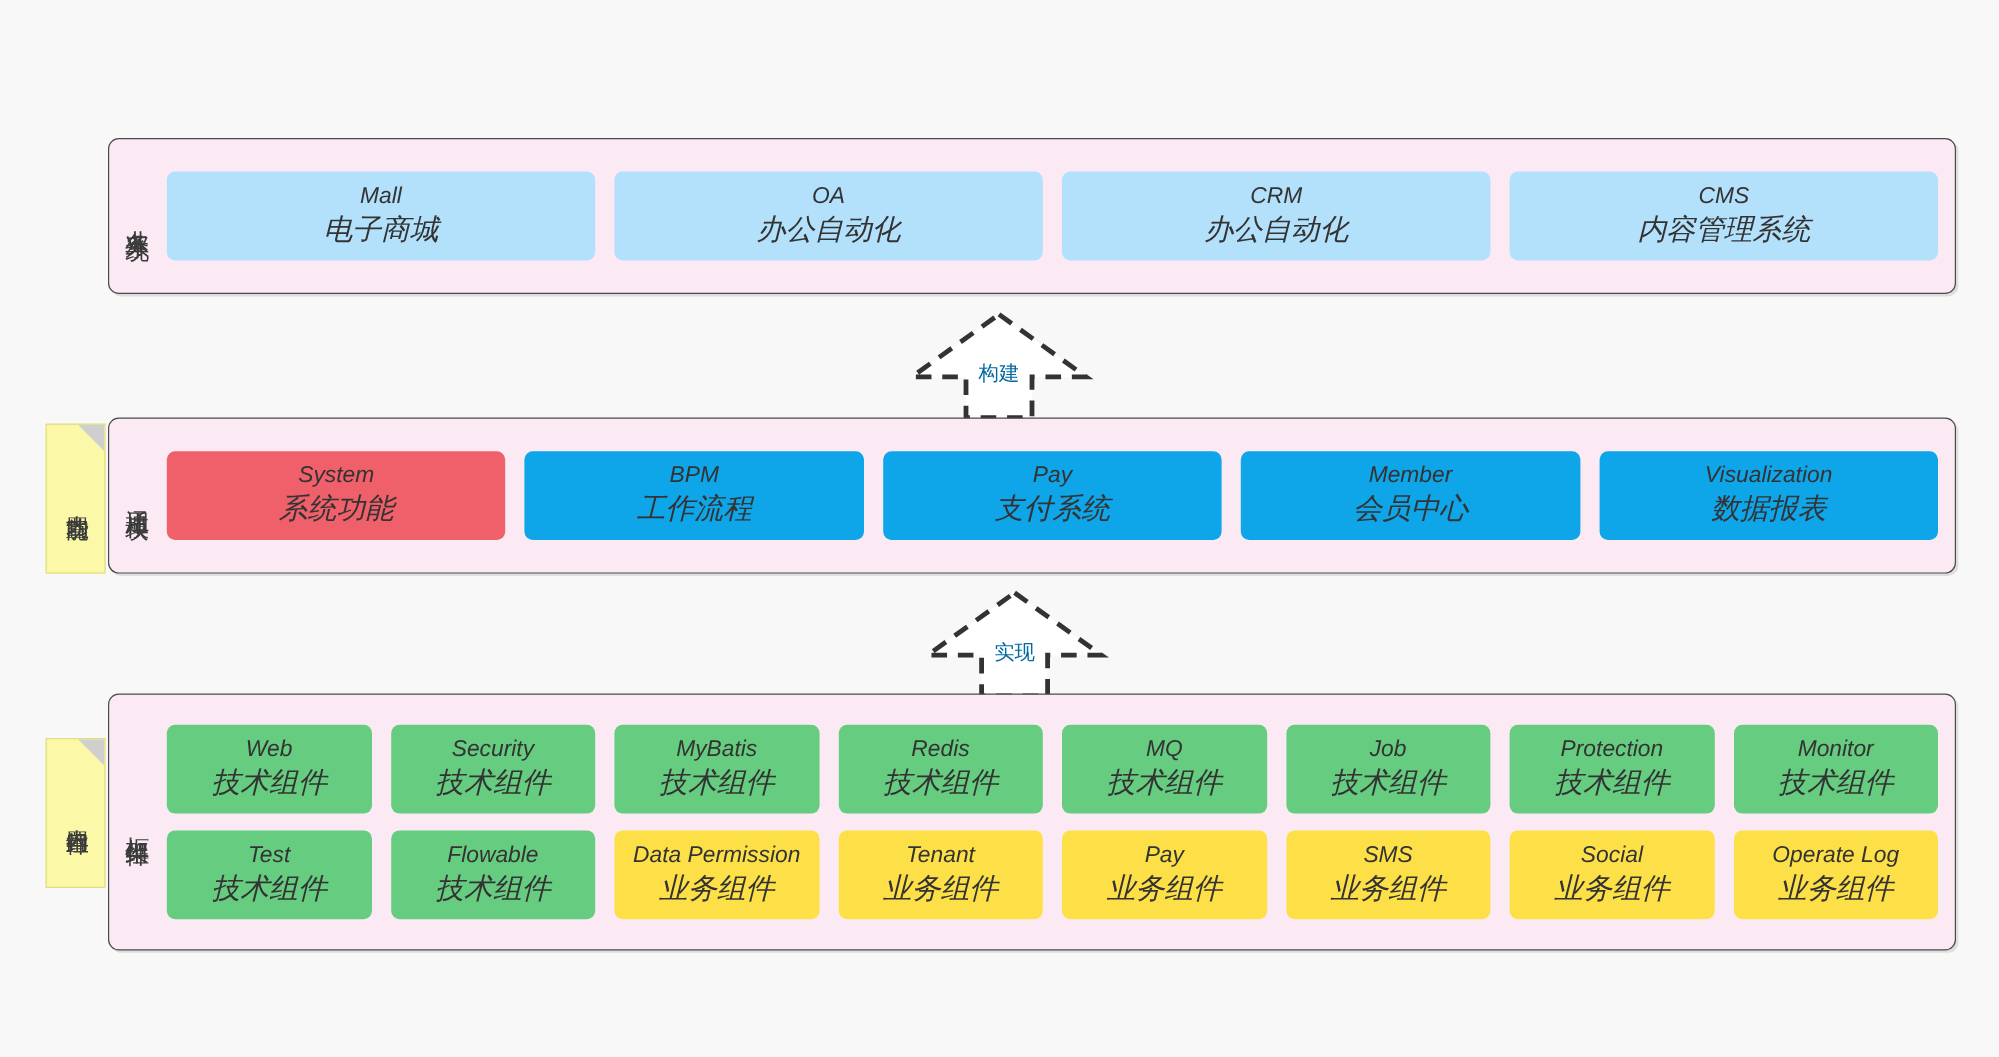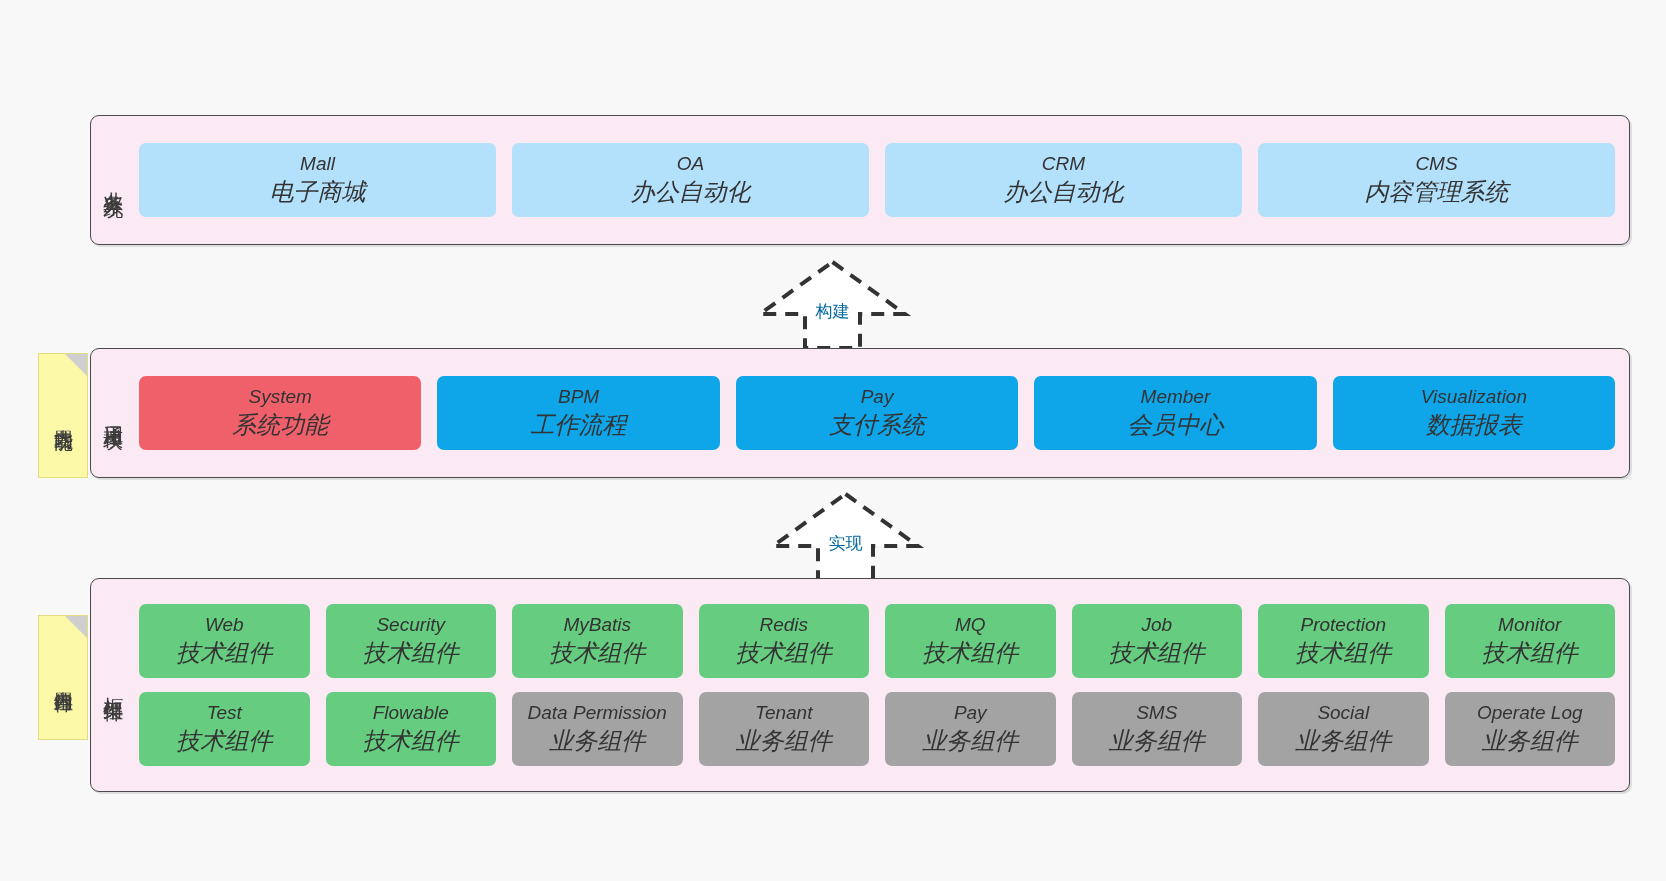--- a/index.html
+++ b/index.html
@@ -70,21 +70,21 @@
     min-height: 74px;
     font-style: italic;
   }
   .card .t1 { font-size: 19px; }
   .card .t2 { font-size: 24px; }
 
   .c-blue       { background: #b3e0fb; }
   .c-red        { background: #f0606a; }
   .c-pink       { background: #0ea5e9; }
   .c-green      { background: #66cc80; }
-  .c-lightgreen { background: #a3a3a3; }
+  .c-lightgreen { background: #fde047; }
 
   
   .sticky {
     position: absolute;
     background: #fbf8a8;
     border: 1px solid #e2dd83;
     width: 50px;
     display: flex;
     align-items: center;
     justify-content: center;

